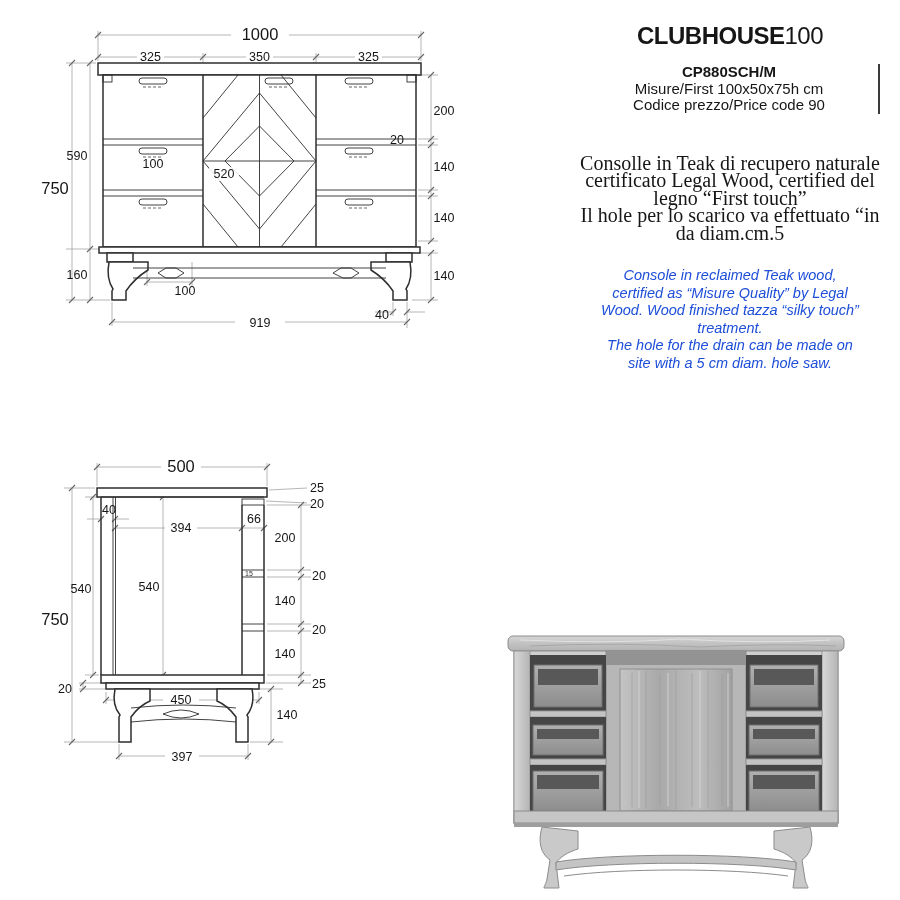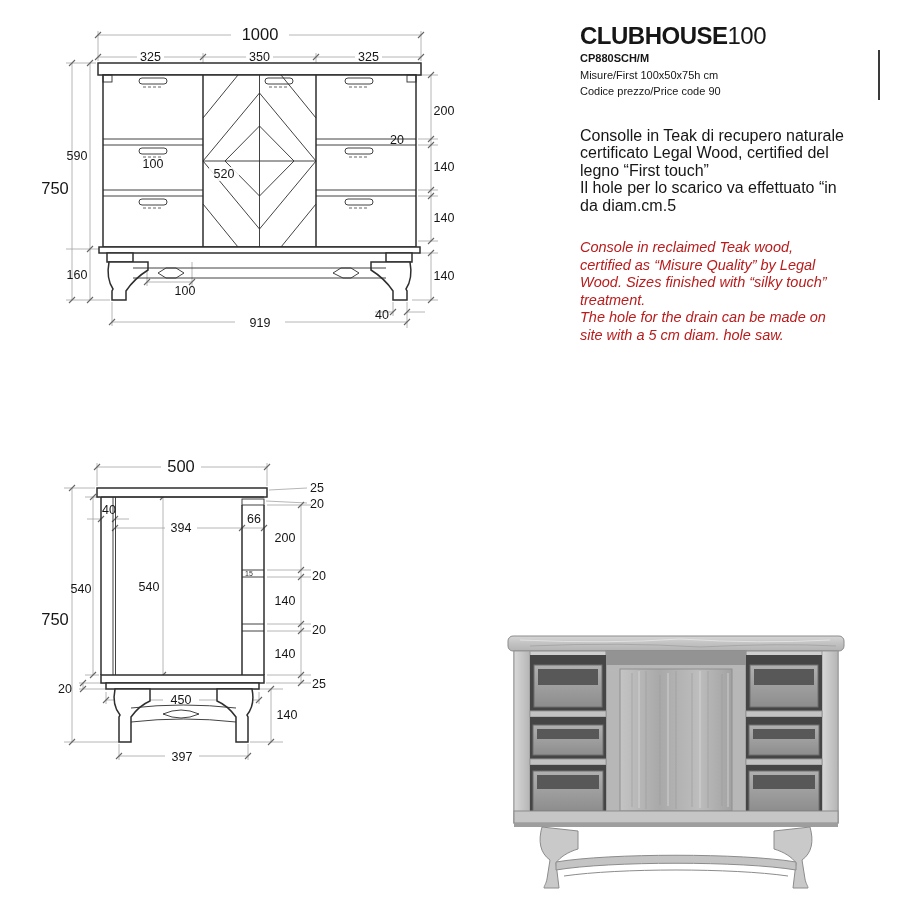--- a/index.html
+++ b/index.html
@@ -1,27 +1,27 @@
 <!DOCTYPE html>
 <html><head>
 <meta charset="utf-8">
 <style>
   html,body{margin:0;padding:0;background:#fff;}
   .page{position:relative;width:900px;height:900px;background:#fff;overflow:hidden;
         font-family:"Liberation Sans",sans-serif;color:#161616;}
   
-  .info{position:absolute;top:24px;right:20px;width:300px;text-align:left;}
+  .info{position:absolute;top:24px;right:20px;width:300px;text-align:center;}
   .title{font-size:24px;letter-spacing:-0.5px;line-height:24px;white-space:nowrap;}
   .title b{font-weight:700;}
   .title span.num{font-weight:400;}
-  .specs{margin-top:2px;border-right:2px solid #3a3a3a;
-         font-size:11px;line-height:16.5px;}
+  .specs{margin-top:16px;border-right:2px solid #3a3a3a;
+         font-size:15px;line-height:16.5px;}
   .specs .code{font-weight:700;}
-  .desc-it{margin-top:27px;font-size:16px;line-height:17.5px;}
-  .desc-en{margin-top:25px;font-size:14.5px;line-height:17.5px;font-style:italic;color:#b91c1c;}
+  .desc-it{margin-top:41px;font-size:20px;line-height:17.5px;font-family:Liberation Serif, serif;}
+  .desc-en{margin-top:25px;font-size:14.5px;line-height:17.5px;font-style:italic;color:#1d4ed8;}
   
   .ol{fill:none;stroke:#2e2e2e;stroke-width:1.5;}
   .olf{fill:#fff;stroke:#2e2e2e;stroke-width:1.5;}
   .od{fill:none;stroke:#2e2e2e;stroke-width:.9;}
   .odd{fill:none;stroke:#555;stroke-width:.9;stroke-dasharray:3 2;}
   .dl{fill:none;stroke:#a3a3a3;stroke-width:.8;}
   .tk{stroke:#666;stroke-width:1.1;}
   text.dim{font:12.5px "Liberation Sans",sans-serif;fill:#161616;text-anchor:middle;}
   text.dimlg{font:16.5px "Liberation Sans",sans-serif;fill:#161616;text-anchor:middle;}
   text.dimxs{font:7px "Liberation Sans",sans-serif;fill:#333;text-anchor:middle;}
@@ -44,21 +44,21 @@
     <div class="desc-it">
       <div>Consolle in Teak di recupero naturale</div>
       <div>certificato Legal Wood, certified del</div>
       <div>legno “First touch”</div>
       <div>Il hole per lo scarico va effettuato “in</div>
       <div>da diam.cm.5</div>
     </div>
     <div class="desc-en">
       <div>Console in reclaimed Teak wood,</div>
       <div>certified as “Misure Quality” by Legal</div>
-      <div>Wood. Sizes finished with “silky touch”</div>
+      <div>Wood. Wood finished tazza “silky touch”</div>
       <div>treatment.</div>
       <div>The hole for the drain can be made on</div>
       <div>site with a 5 cm diam. hole saw.</div>
     </div>
   </div>
 
   <svg class="fv" width="425" height="330" viewBox="0 0 425 330">
 
     <g class="dl">
       <line x1="63" y1="43" x2="63" y2="13"></line>

